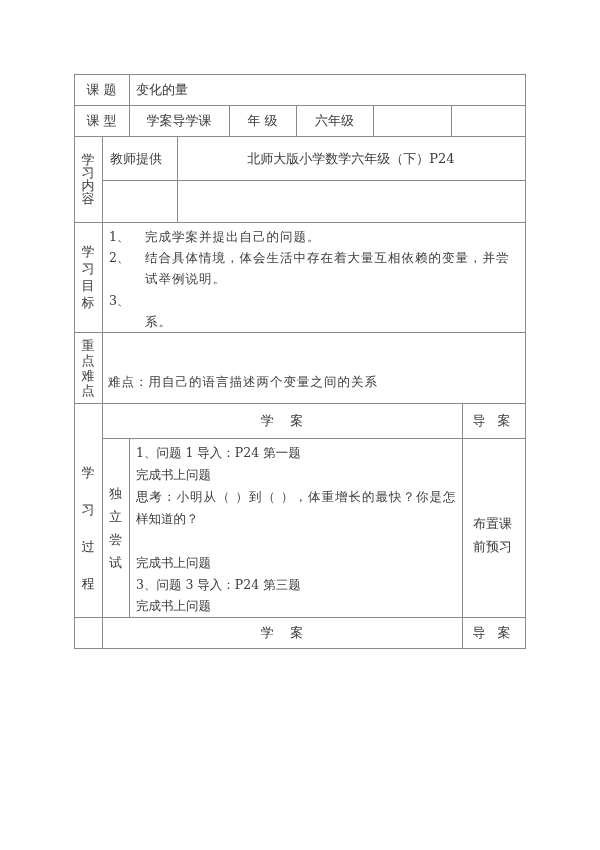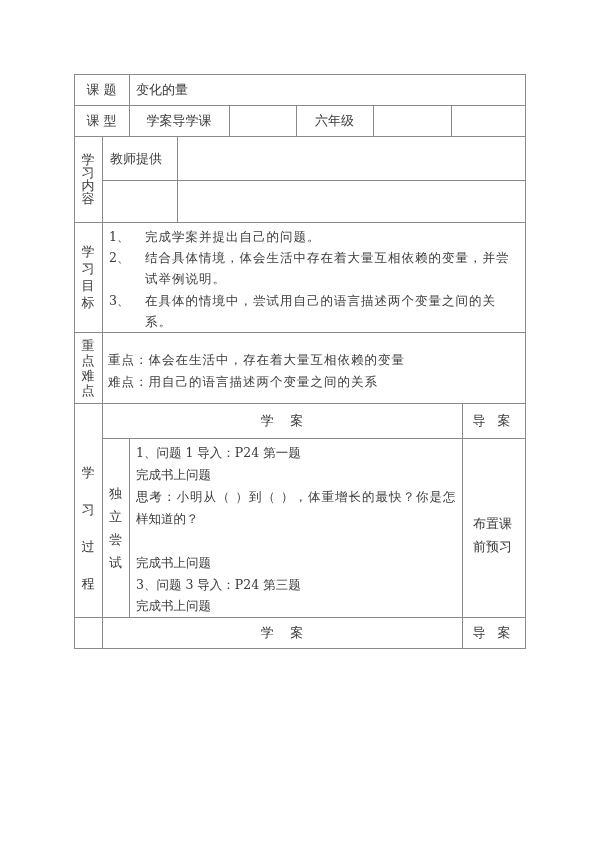--- a/index.html
+++ b/index.html
@@ -39,54 +39,54 @@
   <div class="vl" style="left:102px;top:136px;height:513px;"></div>
   <div class="vl" style="left:177px;top:136px;height:86px;"></div>
   <div class="vl" style="left:129px;top:438px;height:179px;"></div>
   <div class="vl" style="left:462px;top:403px;height:246px;"></div>
 
   <div class="cell center" style="left:74px;top:74px;width:55px;height:31px;">课 题</div>
   <div class="cell" style="left:136px;top:74px;width:380px;height:31px;display:flex;align-items:center;">变化的量</div>
 
   <div class="cell center" style="left:74px;top:105px;width:55px;height:31px;">课 型</div>
   <div class="cell center" style="left:129px;top:105px;width:100px;height:31px;">学案导学课</div>
+  <div class="cell center" style="left:229px;top:105px;width:67px;height:31px;">年 级</div>
   <div class="cell center" style="left:296px;top:105px;width:77px;height:31px;">六年级</div>
   <div class="cell center" style="left:451px;top:105px;width:74px;height:31px;"></div>
 
   <div class="cell vtext" style="left:74px;top:136px;width:28px;height:86px;">
     <span>学</span>
     <span>习</span>
     <span>内</span>
     <span>容</span>
   </div>
   <div class="cell" style="left:110px;top:136px;width:67px;height:44px;display:flex;align-items:center;">教师提供</div>
+  <div class="cell center" style="left:177px;top:136px;width:348px;height:44px;">北师大版小学数学六年级（下）P24</div>
   <div class="cell" style="left:177px;top:180px;width:348px;height:42px;"></div>
 
   <div class="cell vtext" style="left:74px;top:222px;width:28px;height:110px;">
     <span style="margin:2px 0">学</span>
     <span style="margin:2px 0">习</span>
     <span style="margin:2px 0">目</span>
     <span style="margin:2px 0">标</span>
   </div>
   <span class="line" style="left:109px;top:229px;">1、</span>
   <span class="line" style="left:145px;top:229px;letter-spacing:1px;">完成学案并提出自己的问题。</span>
   <span class="line" style="left:109px;top:250px;">2、</span>
   <span class="line" style="left:145px;top:250px;letter-spacing:1px;">结合具体情境，体会生活中存在着大量互相依赖的变量，并尝</span>
   <span class="line" style="left:145px;top:271px;letter-spacing:1px;">试举例说明。</span>
   <span class="line" style="left:109px;top:293px;">3、</span>
-  <span class="line" style="left:145px;top:293px;letter-spacing:1px;">在具体的情境中，尝试用自己的语言描述两个变量之间的关</span>
   <span class="line" style="left:145px;top:314px;letter-spacing:1px;">系。</span>
 
   <div class="cell vtext" style="left:74px;top:332px;width:28px;height:71px;">
     <span style="margin:1px 0">重</span>
     <span style="margin:1px 0">点</span>
     <span style="margin:1px 0">难</span>
     <span style="margin:1px 0">点</span>
   </div>
-  <span class="line" style="left:108px;top:352px;letter-spacing:1px;">重点：体会在生活中，存在着大量互相依赖的变量</span>
   <span class="line" style="left:108px;top:374px;letter-spacing:1px;">难点：用自己的语言描述两个变量之间的关系</span>
 
   <div class="cell center" style="left:102px;top:403px;width:360px;height:35px;white-space:pre;">学    案</div>
   <div class="cell center" style="left:462px;top:403px;width:63px;height:35px;letter-spacing:4px;">导 案</div>
 
   <div class="cell vtext" style="left:74px;top:438px;width:28px;height:179px;">
     <span style="margin:12px 0">学</span>
     <span style="margin:12px 0">习</span>
     <span style="margin:12px 0">过</span>
     <span style="margin:12px 0">程</span>

